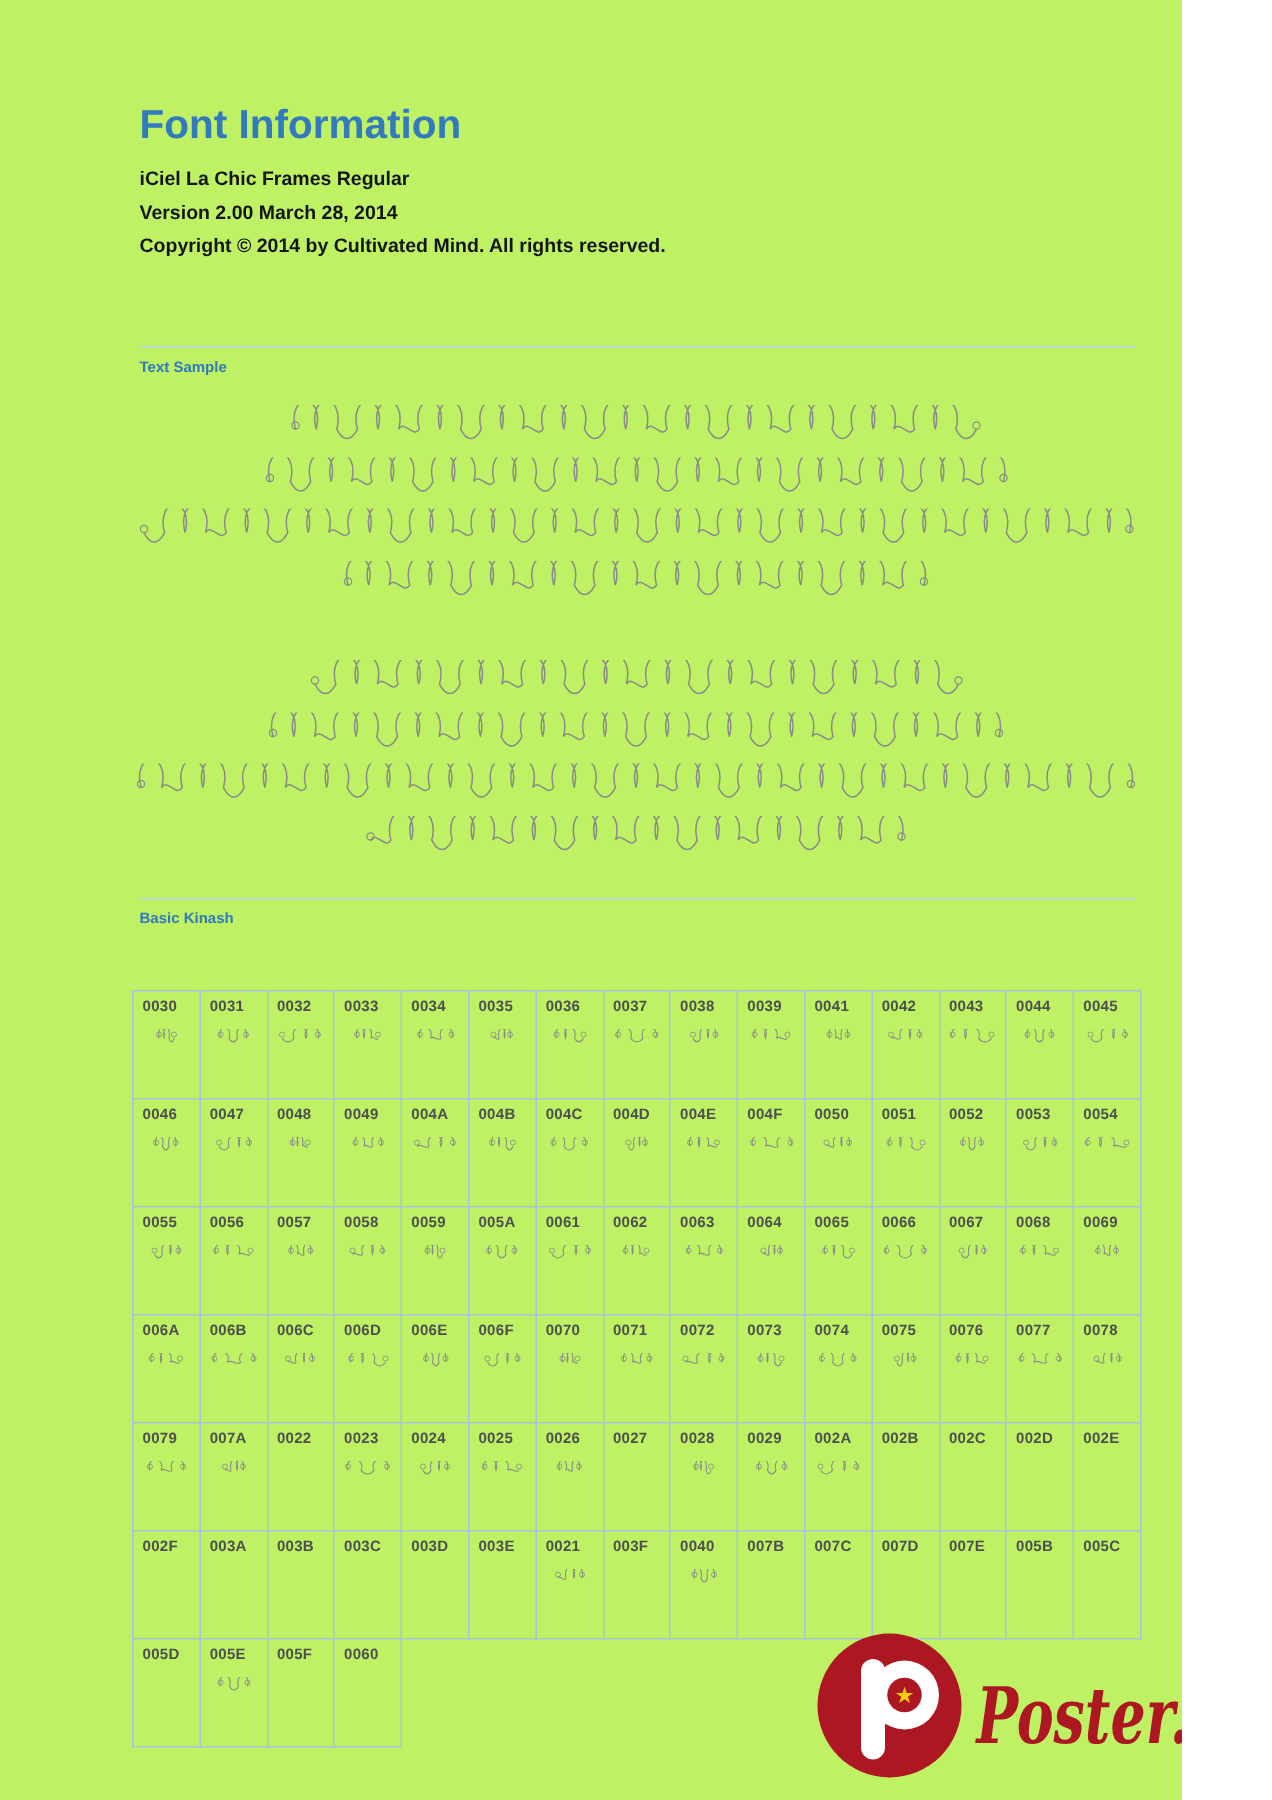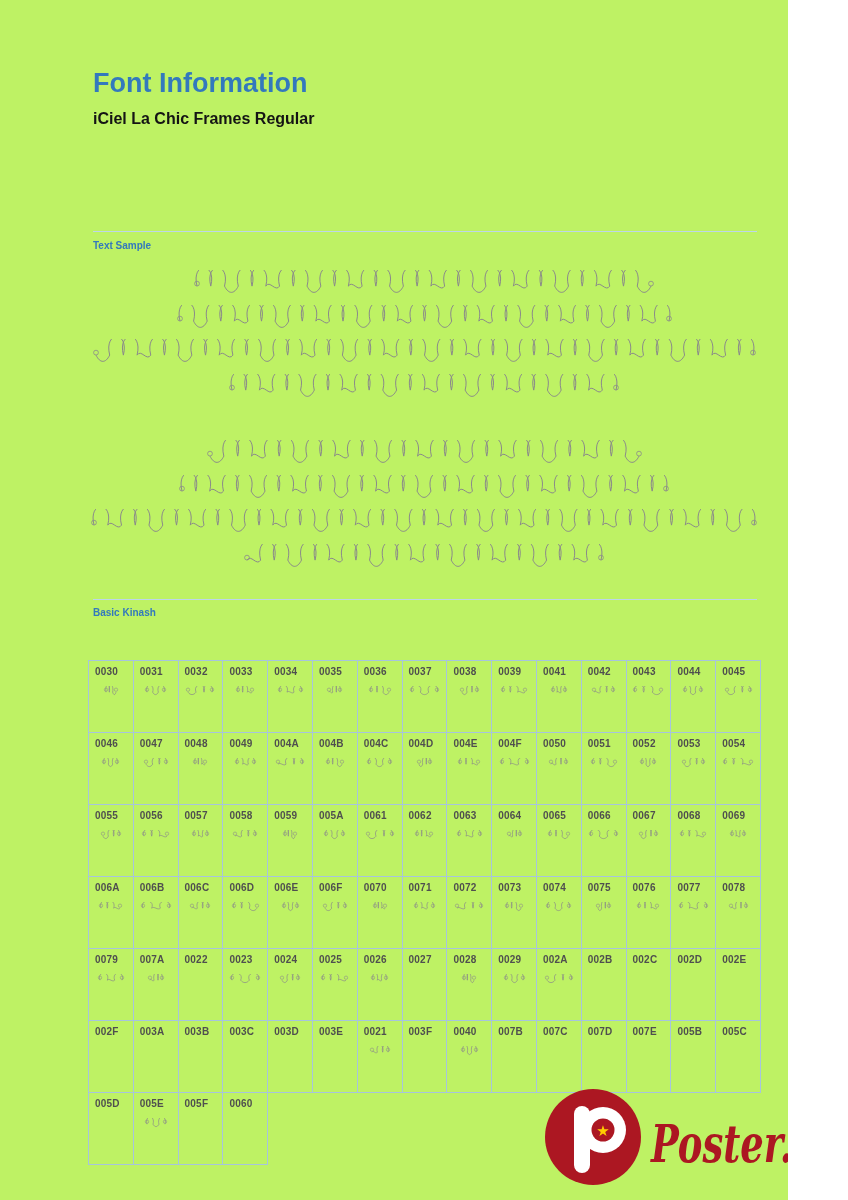--- a/index.html
+++ b/index.html
@@ -12,21 +12,21 @@
     --star-yellow:#FFCE00;
   }
   html,body{margin:0;padding:0;background:#ffffff;}
   #page{
     position:relative;width:788px;height:1200px;background:#bef264;overflow:hidden;
     font-family:"Liberation Sans",sans-serif;
   }
   
   #doc-header{position:absolute;left:93px;top:68px;width:664px;}
   #doc-title{margin:0 0 9px 0;font-size:27px;font-weight:bold;color:var(--heading-blue);letter-spacing:0;}
-  .info-line{font-size:16px;font-weight:bold;color:#141414;line-height:22.6px;}
+  .info-line{font-size:13px;font-weight:bold;color:#141414;line-height:22.6px;}
   
   .divider{position:absolute;left:93px;width:664px;height:1px;background:var(--divider);}
   #divider-1{top:231px;}
   #divider-2{top:599px;}
   .section-heading{position:absolute;left:93px;font-size:10px;font-weight:bold;color:var(--heading-blue);}
   #text-sample-heading{top:240px;}
   #basic-latin-heading{top:607px;}
   
   #sample-area{position:absolute;left:0;top:266px;width:848px;}
   .sample-group{display:flex;flex-direction:column;align-items:center;}
@@ -52,20 +52,22 @@
   #poster-logo{position:absolute;left:543px;top:1086px;width:305px;height:102px;}
 </style>
 </head>
 <body>
 
 <div id="page">
 
   <div id="doc-header">
     <h1 id="doc-title">Font Information</h1>
     <div class="info-line">iCiel La Chic Frames Regular</div>
+    <div class="info-line">Version 2.00 March 28, 2014</div>
+    <div class="info-line">Copyright © 2014 by Cultivated Mind. All rights reserved.</div>
   </div>
 
   <div class="divider" id="divider-1"></div>
   <div class="section-heading" id="text-sample-heading">Text Sample</div>
 
   <div id="sample-area">
       <div class="sample-group">
         <div class="ornament-line">
           <svg width="462" height="26" viewBox="0 0 462 26">
             <path d="M 4 16.12 c -6.190909090909091 -24.7, 19.94848484848485 -24.7, 13.757575757575758 0 c -6.190909090909091 -24.7, 19.94848484848485 -24.7, 13.757575757575758 0 c 4.127272727272727 8.32, 9.630303030303029 8.32, 13.757575757575758 0 c -6.190909090909091 -24.7, 19.94848484848485 -24.7, 13.757575757575758 0 c -6.190909090909091 -24.7, 19.94848484848485 -24.7, 13.757575757575758 0 c 4.127272727272727 -6.5, 9.630303030303029 6.5, 13.757575757575758 0 c -6.190909090909091 -24.7, 19.94848484848485 -24.7, 13.757575757575758 0 c -6.190909090909091 -24.7, 19.94848484848485 -24.7, 13.757575757575758 0 c 4.127272727272727 8.32, 9.630303030303029 8.32, 13.757575757575758 0 c -6.190909090909091 -24.7, 19.94848484848485 -24.7, 13.757575757575758 0 c -6.190909090909091 -24.7, 19.94848484848485 -24.7, 13.757575757575758 0 c 4.127272727272727 -6.5, 9.630303030303029 6.5, 13.757575757575758 0 c -6.190909090909091 -24.7, 19.94848484848485 -24.7, 13.757575757575758 0 c -6.190909090909091 -24.7, 19.94848484848485 -24.7, 13.757575757575758 0 c 4.127272727272727 8.32, 9.630303030303029 8.32, 13.757575757575758 0 c -6.190909090909091 -24.7, 19.94848484848485 -24.7, 13.757575757575758 0 c -6.190909090909091 -24.7, 19.94848484848485 -24.7, 13.757575757575758 0 c 4.127272727272727 -6.5, 9.630303030303029 6.5, 13.757575757575758 0 c -6.190909090909091 -24.7, 19.94848484848485 -24.7, 13.757575757575758 0 c -6.190909090909091 -24.7, 19.94848484848485 -24.7, 13.757575757575758 0 c 4.127272727272727 8.32, 9.630303030303029 8.32, 13.757575757575758 0 c -6.190909090909091 -24.7, 19.94848484848485 -24.7, 13.757575757575758 0 c -6.190909090909091 -24.7, 19.94848484848485 -24.7, 13.757575757575758 0 c 4.127272727272727 -6.5, 9.630303030303029 6.5, 13.757575757575758 0 c -6.190909090909091 -24.7, 19.94848484848485 -24.7, 13.757575757575758 0 c -6.190909090909091 -24.7, 19.94848484848485 -24.7, 13.757575757575758 0 c 4.127272727272727 8.32, 9.630303030303029 8.32, 13.757575757575758 0 c -6.190909090909091 -24.7, 19.94848484848485 -24.7, 13.757575757575758 0 c -6.190909090909091 -24.7, 19.94848484848485 -24.7, 13.757575757575758 0 c 4.127272727272727 -6.5, 9.630303030303029 6.5, 13.757575757575758 0 c -6.190909090909091 -24.7, 19.94848484848485 -24.7, 13.757575757575758 0 c -6.190909090909091 -24.7, 19.94848484848485 -24.7, 13.757575757575758 0 c 4.127272727272727 8.32, 9.630303030303029 8.32, 13.757575757575758 0" fill="none" stroke="#8a8a8a" stroke-width="1"></path>

